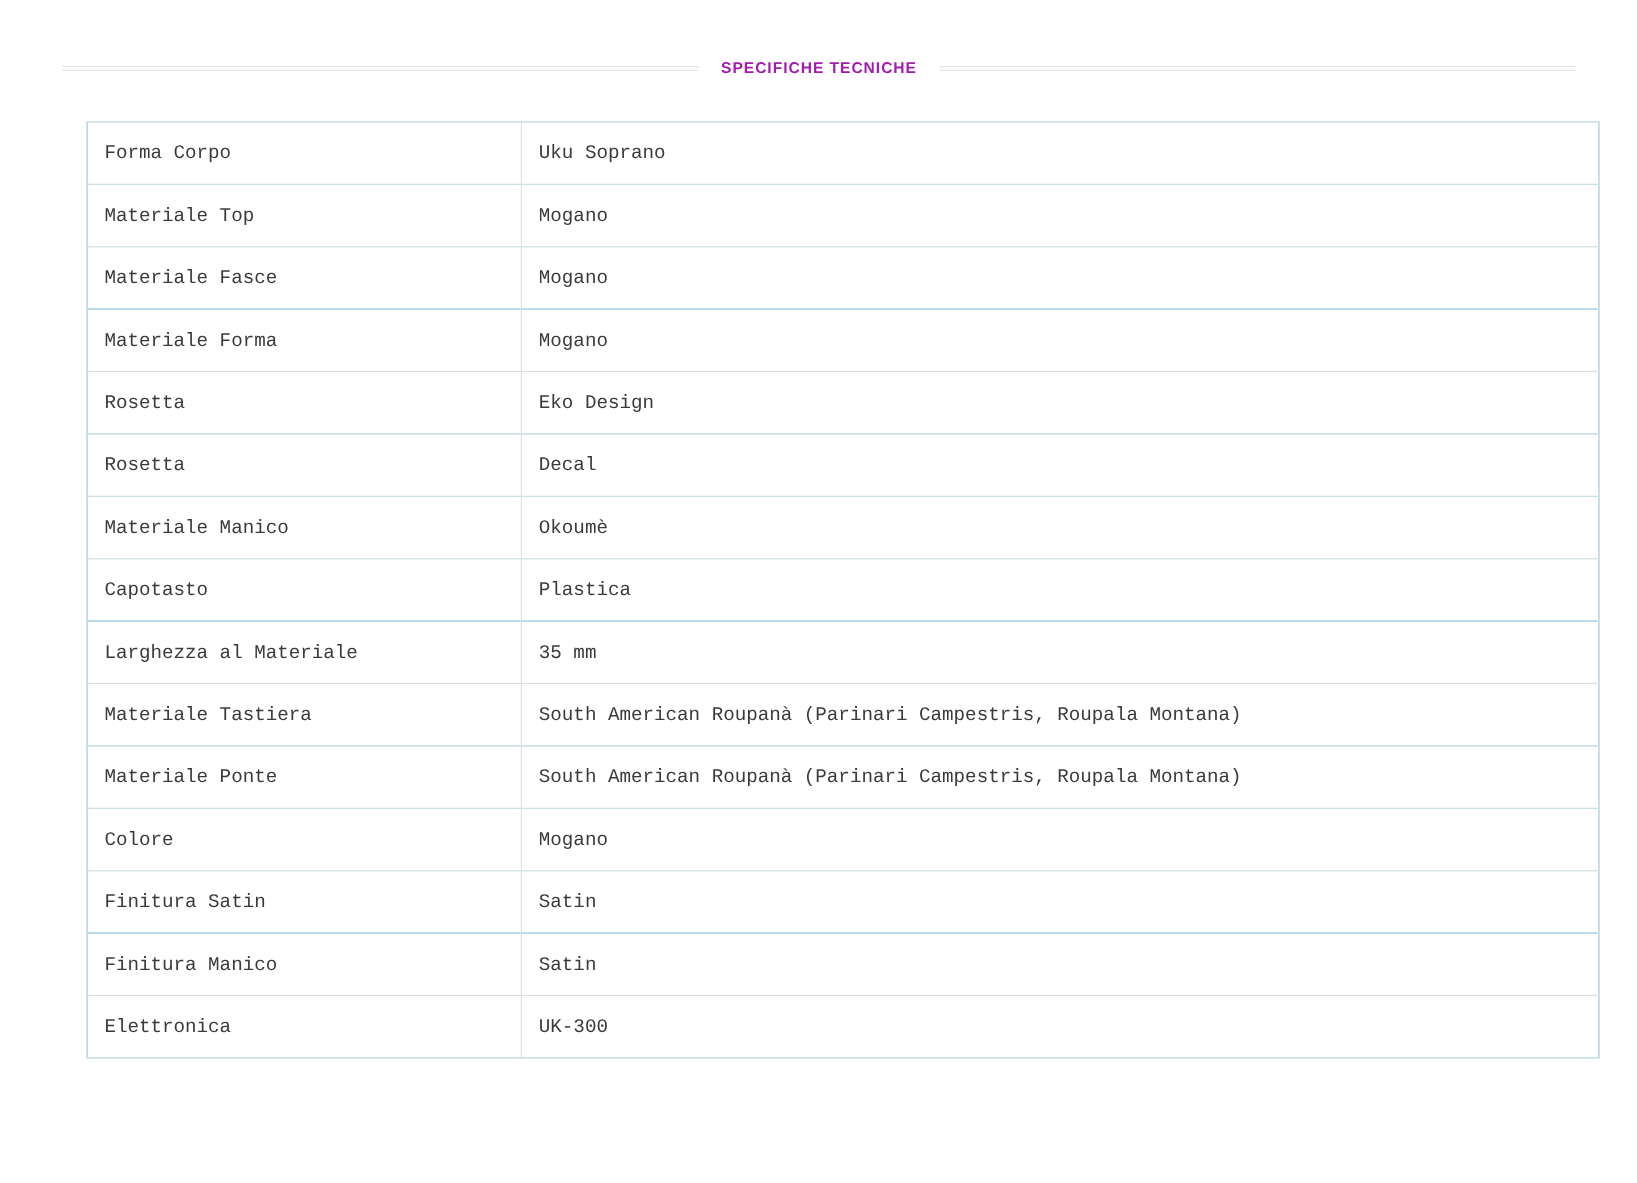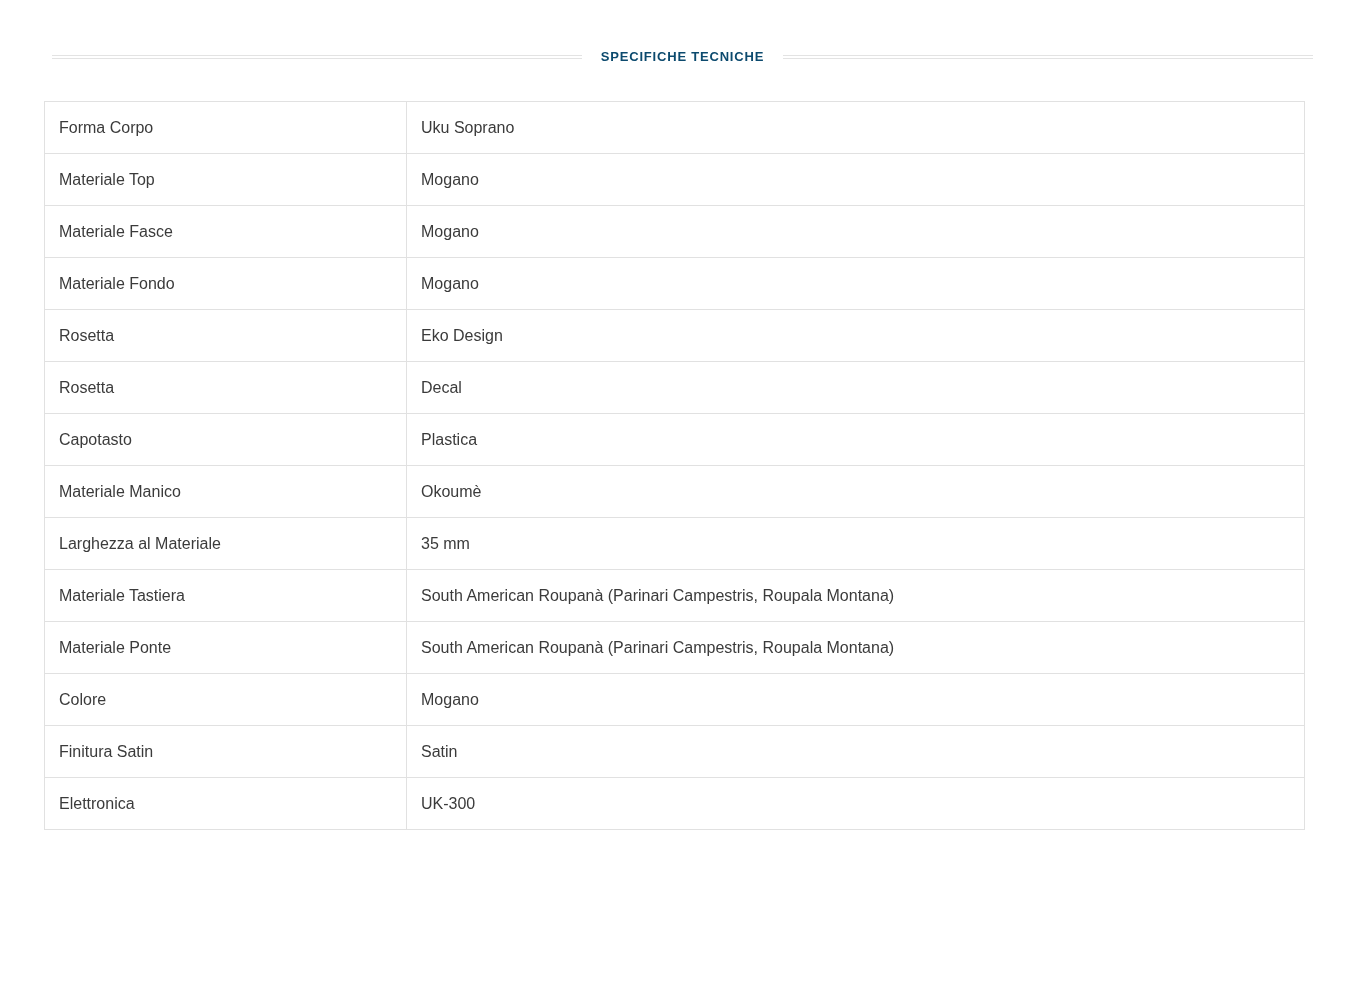--- a/index.html
+++ b/index.html
@@ -26,30 +26,31 @@
     border-top: 1px solid #e3e3e3;
     border-bottom: 1px solid #e3e3e3;
   }
   .header-title {
     flex: 0 0 auto;
     padding: 0 19px;
     font-size: 13px;
     line-height: 14px;
     font-weight: 700;
     letter-spacing: 0.8px;
-    color: #0c4a6e;
+    color: #a21caf;
     text-transform: uppercase;
     white-space: nowrap;
   }
   table.spec-table {
     border-collapse: collapse;
     table-layout: fixed;
     width: 1261px;
-    margin: 37px 51px 0 44px;
+    margin: 37px 51px 0 72px;
     background: #7dd3fc;
+    font-family: Liberation Mono, monospace;
   }
   table.spec-table td {
     border: 1px solid #e1e1e1;
     height: 51px;
     padding: 0 10px 0 14px;
     font-size: 16px;
     line-height: 22px;
     color: #3b3b3b;
     vertical-align: middle;
     background: #ffffff;
@@ -78,43 +79,43 @@
     <td class="spec-label">Materiale Top</td>
     <td class="spec-value">Mogano</td>
   </tr>
 
   <tr>
     <td class="spec-label">Materiale Fasce</td>
     <td class="spec-value">Mogano</td>
   </tr>
 
   <tr>
-    <td class="spec-label">Materiale Fondo</td>
+    <td class="spec-label">Materiale Forma</td>
     <td class="spec-value">Mogano</td>
   </tr>
 
   <tr>
     <td class="spec-label">Rosetta</td>
     <td class="spec-value">Eko Design</td>
   </tr>
 
   <tr>
     <td class="spec-label">Rosetta</td>
     <td class="spec-value">Decal</td>
   </tr>
 
 
   <tr>
-    <td class="spec-label">Capotasto</td>
-    <td class="spec-value">Plastica</td>
+    <td class="spec-label">Materiale Manico</td>
+    <td class="spec-value">Okoumè</td>
   </tr>
 
   <tr>
-    <td class="spec-label">Materiale Manico</td>
-    <td class="spec-value">Okoumè</td>
+    <td class="spec-label">Capotasto</td>
+    <td class="spec-value">Plastica</td>
   </tr>
 
   <tr>
     <td class="spec-label">Larghezza al Materiale</td>
     <td class="spec-value">35 mm</td>
   </tr>
 
   <tr>
     <td class="spec-label">Materiale Tastiera</td>
     <td class="spec-value">South American Roupanà (Parinari Campestris, Roupala Montana)</td>
@@ -128,19 +129,23 @@
   <tr>
     <td class="spec-label">Colore</td>
     <td class="spec-value">Mogano</td>
   </tr>
 
   <tr>
     <td class="spec-label">Finitura Satin</td>
     <td class="spec-value">Satin</td>
   </tr>
 
+  <tr>
+    <td class="spec-label">Finitura Manico</td>
+    <td class="spec-value">Satin</td>
+  </tr>
 
   <tr>
     <td class="spec-label">Elettronica</td>
     <td class="spec-value">UK-300</td>
   </tr>
 </tbody>
 </table>
 
 </body></html>

